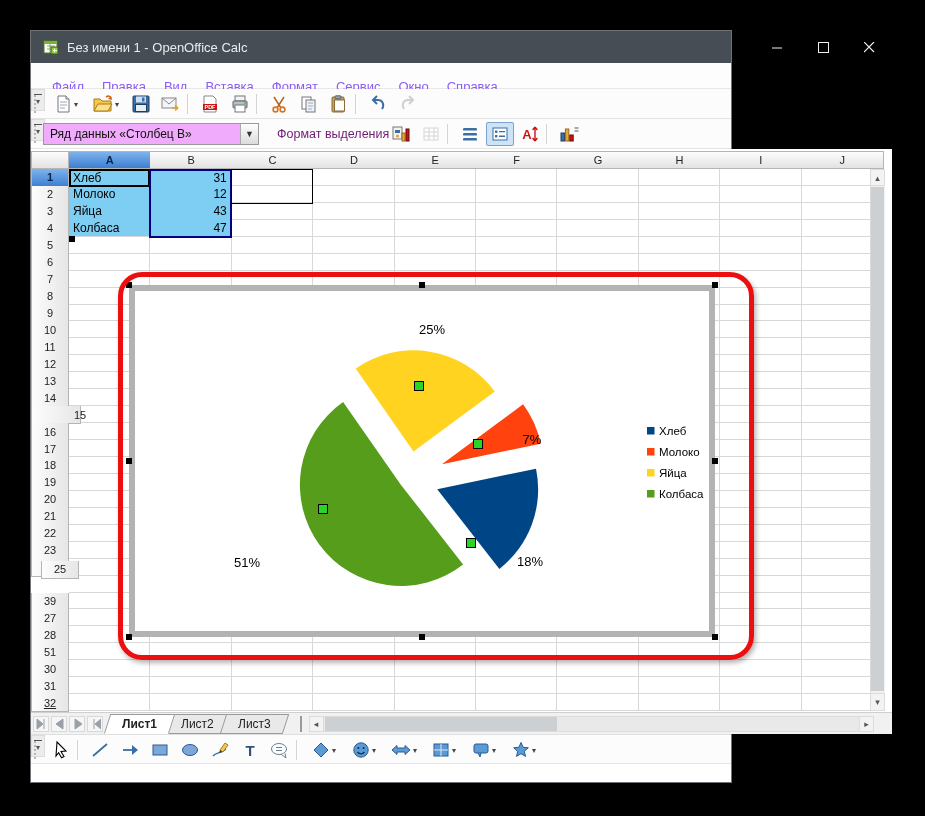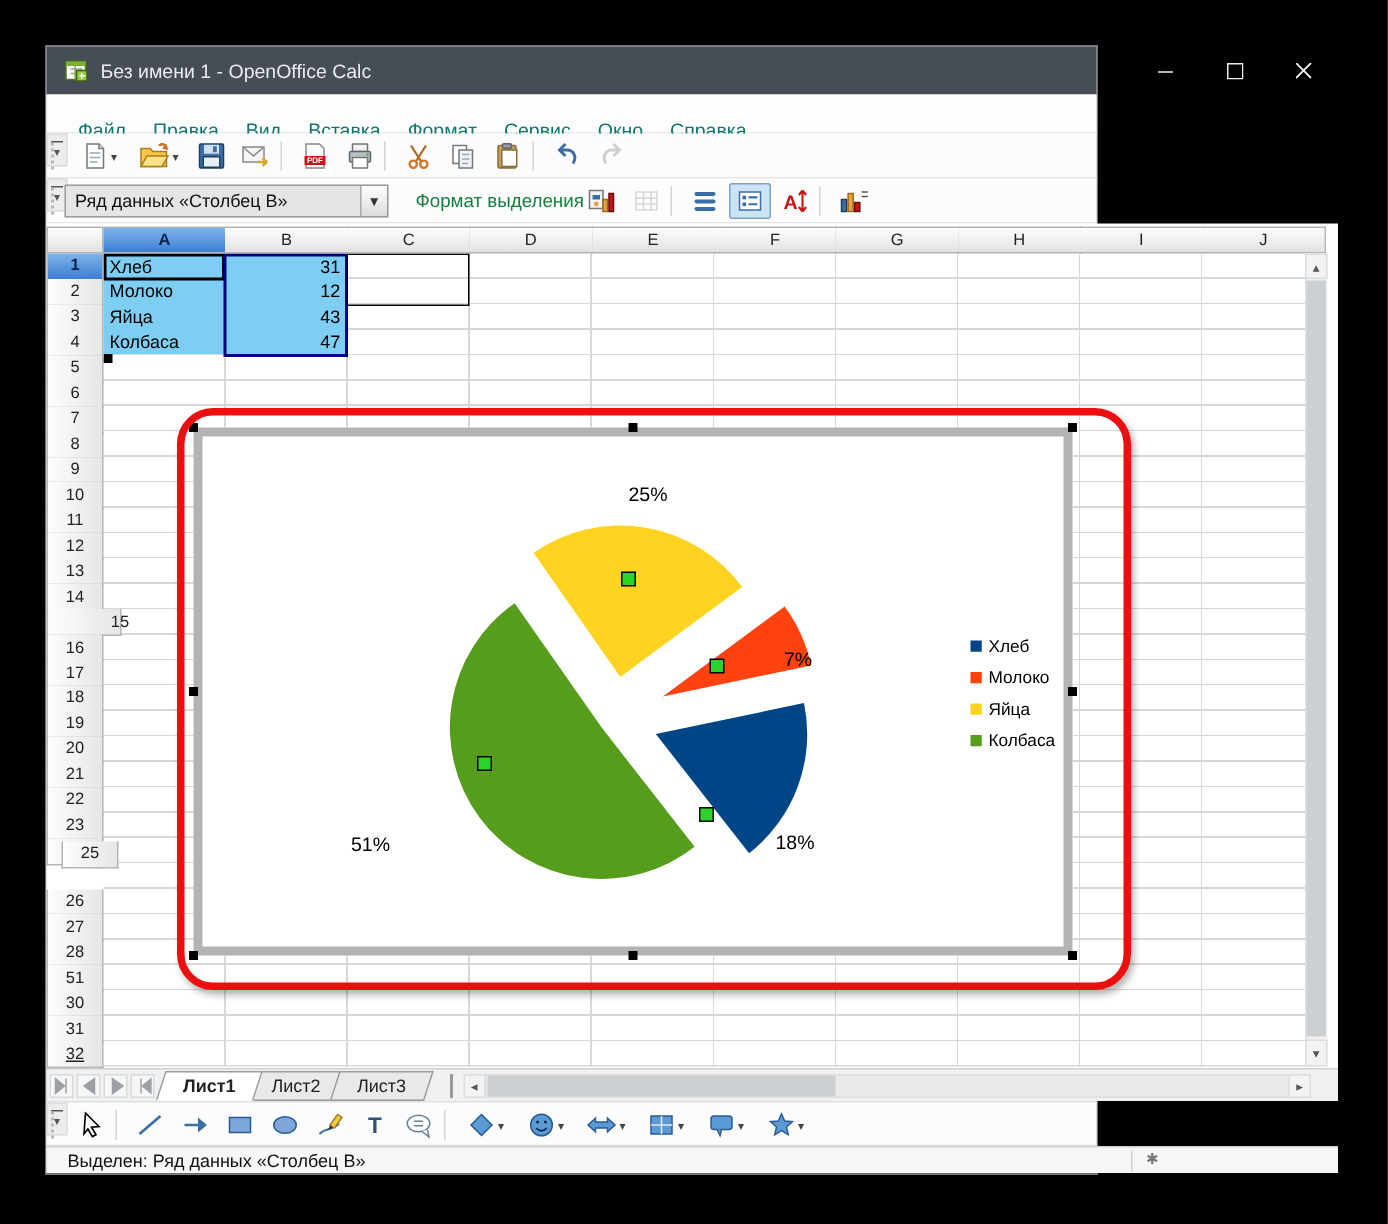--- a/index.html
+++ b/index.html
@@ -5,35 +5,35 @@
   html,body{margin:0;padding:0;background:#000;}
   *{box-sizing:border-box;font-family:"Liberation Sans",sans-serif;}
   #screen{position:relative;width:925px;height:816px;background:#000;overflow:hidden;}
   #window{position:absolute;left:30px;top:30px;width:702px;height:753px;background:#fff;border:1px solid #6f7378;}
   
   #titlebar{position:absolute;left:0;top:0;width:100%;height:32px;background:#474d55;display:flex;align-items:center;}
   #title-text{color:#e9ecef;font-size:13px;margin-left:8px;}
   .win-btn{position:absolute;top:0;width:45px;height:32px;display:flex;align-items:center;justify-content:center;color:#eceff2;font-size:13px;}
   
   #menubar{position:absolute;left:0;top:32px;width:100%;height:26px;background:#fdfdfd;border-bottom:1px solid #e8e8e8;display:flex;align-items:center;padding-left:12px;}
-  .menu-item{font-size:13px;color:#0f766e;padding:4px 9px;cursor:default;margin-top:21px;}
+  .menu-item{font-size:13px;color:#8b5cf6;padding:4px 9px;cursor:default;margin-top:21px;}
   
   .toolbar{position:absolute;left:0;width:100%;background:#fcfcfc;border-bottom:1px solid #e4e4e4;}
   #toolbar-main{top:58px;height:30px;}
   #toolbar-chart{top:88px;height:30px;}
   .grip{position:absolute;left:3px;top:6px;width:5px;height:18px;border-left:2px dotted #b7b7b7;}
   .tb-btn{position:absolute;top:3px;height:24px;display:flex;align-items:center;justify-content:center;}
   .tb-sep{position:absolute;top:5px;width:1px;height:20px;background:#d4d4d4;}
   .caret{font-size:8px;color:#444;margin-left:2px;}
   .disabled{opacity:.38;filter:grayscale(1);}
   .active-btn{background:#cde4f7;border:1px solid #7da2ce;border-radius:2px;}
-  #series-combo{position:absolute;left:12px;top:4px;width:216px;height:22px;border:1px solid #9a9a9a;background:#e5e5e5;display:flex;align-items:center;}
+  #series-combo{position:absolute;left:12px;top:4px;width:216px;height:22px;border:1px solid #9a9a9a;background:#f0abfc;display:flex;align-items:center;}
   #series-combo-text{font-size:12px;color:#111;padding-left:6px;flex:1;white-space:nowrap;overflow:hidden;}
   #series-combo-btn{width:18px;height:20px;background:linear-gradient(#fefefe,#dcdcdc);border-left:1px solid #aaa;display:flex;align-items:center;justify-content:center;font-size:9px;color:#333;}
-  #format-selection-btn{position:absolute;left:238px;top:4px;height:22px;display:flex;align-items:center;font-size:12.5px;color:#15803d;padding:0 8px;}
+  #format-selection-btn{position:absolute;left:238px;top:4px;height:22px;display:flex;align-items:center;font-size:12.5px;color:#701a75;padding:0 8px;}
   
   #sheet{position:absolute;left:0;top:118px;width:861px;height:563px;background:#fff;}
   #corner-box{position:absolute;left:0;top:2px;width:38px;height:18px;background:linear-gradient(#fdfdfd,#e2e2e2);border:1px solid #b5b5b5;}
   .col-header{position:absolute;top:2px;height:18px;background:linear-gradient(#fdfdfd,#e2e2e2);border:1px solid #b5b5b5;border-left:none;font-size:11px;color:#222;display:flex;align-items:center;justify-content:center;}
   .row-header{position:absolute;left:0;width:38px;background:linear-gradient(to right,#fdfdfd,#e6e6e6);border:1px solid #b5b5b5;border-top:none;font-size:11px;color:#222;display:flex;align-items:center;justify-content:center;}
   .hdr-sel{background:linear-gradient(#7fb3ea,#3c7fd4)!important;color:#06244d;font-weight:bold;}
   #grid{position:absolute;left:38px;top:20px;width:809px;height:542px;background:#fff;
     background-image:repeating-linear-gradient(to right,transparent 0 80.4px,#d8d8d8 80.4px 81.4px),
                      repeating-linear-gradient(to bottom,transparent 0 15.94px,#d8d8d8 15.94px 16.94px);}
   .cell-text{position:absolute;font-size:12px;color:#000;height:17px;display:flex;align-items:center;}
@@ -359,21 +359,21 @@
         <div class="row-header" style="top: 274.1px; height: 17.94px;">16</div>
         <div class="row-header" style="top: 291.04px; height: 17.94px;">17</div>
         <div class="row-header" style="top: 307.98px; height: 17.94px;">18</div>
         <div class="row-header" style="top: 324.92px; height: 17.94px;">19</div>
         <div class="row-header" style="top: 341.86px; height: 17.94px;">20</div>
         <div class="row-header" style="top: 358.8px; height: 17.94px;">21</div>
         <div class="row-header" style="top: 375.74px; height: 17.94px;">22</div>
         <div class="row-header" style="top: 392.68px; height: 17.94px;">23</div>
         <div class="row-header" style="top: 409.62px; height: 17.94px; font-weight: bold;">24</div>
         <div class="row-header" style="top: 412px; height: 17.94px; margin-left: 10px;">25</div>
-        <div class="row-header" style="top: 443.5px; height: 17.94px;">26</div>
+        <div class="row-header" style="top: 443.5px; height: 17.94px;">39</div>
         <div class="row-header" style="top: 460.44px; height: 17.94px;">27</div>
         <div class="row-header" style="top: 477.38px; height: 17.94px;">28</div>
         <div class="row-header" style="top: 494.32px; height: 17.94px;">51</div>
         <div class="row-header" style="top: 511.26px; height: 17.94px;">30</div>
         <div class="row-header" style="top: 528.2px; height: 17.94px;">31</div>
         <div class="row-header" style="top: 545.14px; height: 17.94px; text-decoration: underline;">32</div>
         <div style="position: absolute; left: 839px; top: 20px; width: 15px; height: 542px; background: rgb(241, 241, 241); border-left: 1px solid rgb(220, 220, 220);"></div>
         <div class="scroll-btn" style="position: absolute; left: 839px; top: 20px; width: 15px; height: 17px;">▴</div>
         <div style="position: absolute; left: 840px; top: 38px; width: 13px; height: 504px; background: rgb(205, 208, 211);"></div>
         <div class="scroll-btn" style="position: absolute; left: 839px; top: 544px; width: 15px; height: 18px;">▾</div>
@@ -530,20 +530,15 @@
           <span>
             <svg width="18" height="18" viewBox="0 0 18 18">
               <path d="M9 1.5l2.1 4.8 5.2.5-4 3.5 1.2 5.1L9 12.7l-4.5 2.7 1.2-5.1-4-3.5 5.2-.5z" fill="#5b9bd5" stroke="#2a5a93"></path>
             </svg>
           </span>
           <span class="caret">▾</span>
         </div>
         <div class="tb-ov" style="left: 522px; top: 4px; width: 14px; height: 22px; display: flex; flex-direction: column; align-items: center; justify-content: center; font-size: 8px; color: rgb(85, 85, 85); background: rgb(236, 236, 236); border: 1px solid rgb(220, 220, 220);"><div style="width:8px;border-top:1px solid #555;margin-bottom:2px;"></div>▾</div>
       </div>
 
-    <div id="statusbar">
-      <span id="status-text">Выделен: Ряд данных «Столбец B»</span>
-      <div style="position:absolute;left:723px;top:2px;width:1px;height:14px;background:#d0d0d0;"></div>
-      <span style="position:absolute;left:733px;top:2px;font-size:10px;color:#777;">✱</span>
-    </div>
 
   </div>
 </div>
 
 </body></html>

